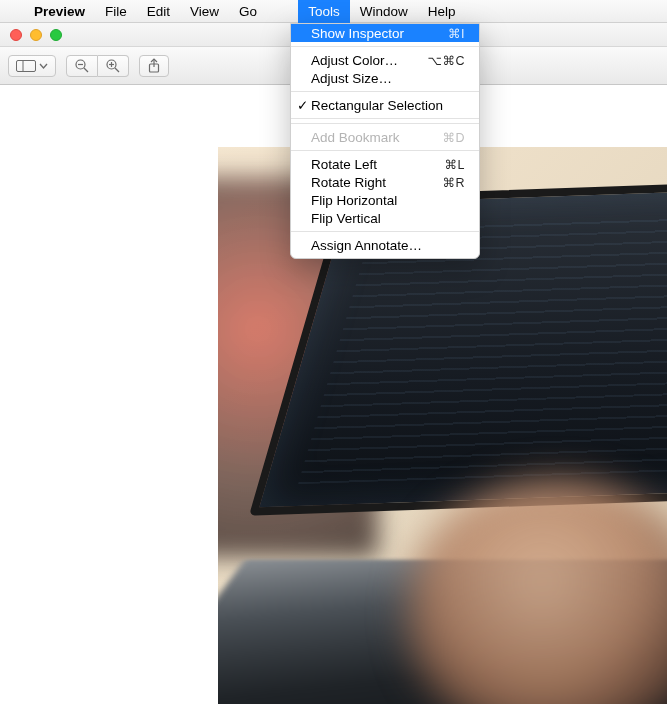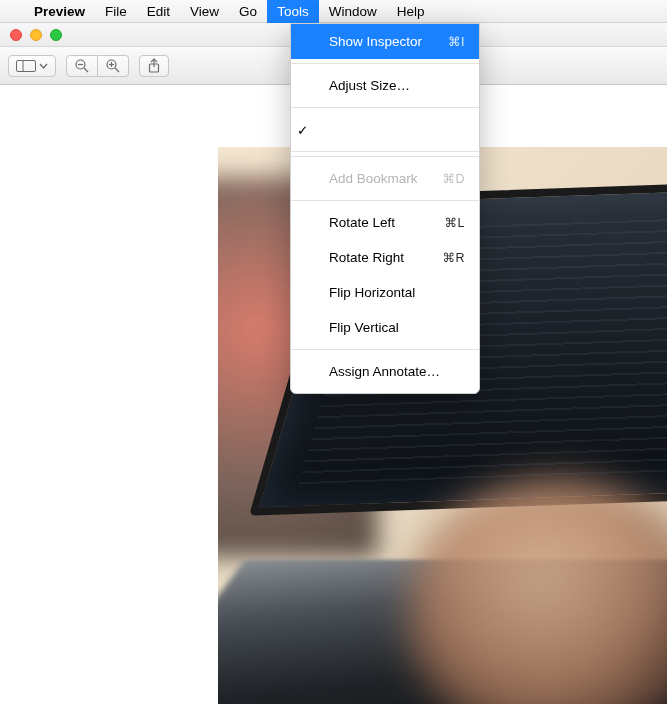--- a/index.html
+++ b/index.html
@@ -1,21 +1,21 @@
 <!DOCTYPE html>
 <html><head>
 <meta charset="utf-8">
 <style>
   * { margin: 0; padding: 0; box-sizing: border-box; font-family: -apple-system, "Helvetica Neue", Arial, sans-serif; }
   body { width: 667px; height: 704px; background: #fff; overflow: hidden; font-size: 13px; color: #000; }
   .menubar { height: 23px; background: linear-gradient(#fafafa, #eee); display: flex; align-items: center; padding: 0 10px; border-bottom: 1px solid #d0d0d0; gap: 0; }
   .apple { font-size: 15px; padding: 0 10px 0 4px; }
   .menubar-item { padding: 5px 10px; font-size: 13.5px; cursor: default; }
   .menubar-item.bold { font-weight: 600; }
-  .menubar-item.active { background: #1a82ff; color: #fff; }
+  .menubar-item.active { background: #1a82ff; color: #fff; margin-left: 31px; }
 
   .window { position: absolute; top: 23px; left: 0; width: 667px; height: 681px; }
   .titlebar { height: 24px; background: linear-gradient(#f7f7f7, #ececec); border-bottom: 1px solid #d7d7d7; display: flex; align-items: center; position: relative; }
   .traffic { display: flex; gap: 8px; padding-left: 10px; }
   .dot { width: 12px; height: 12px; border-radius: 50%; }
   .dot.red { background: #ff5f57; border: 0.5px solid #e24640; }
   .dot.yellow { background: #ffbd2e; border: 0.5px solid #e1a127; }
   .dot.green { background: #28c940; border: 0.5px solid #1fab34; }
   .title-center { position: absolute; left: 50%; transform: translateX(-50%); display: flex; align-items: center; gap: 6px; font-size: 13px; color: #3a3a3a; width: 200px; justify-content: flex-end;}
   .title-center .filename { white-space: nowrap; }
@@ -32,21 +32,21 @@
   .photo { width: 100%; height: 100%; position: relative; }
   .photo .sky { position:absolute; inset:0; background: linear-gradient(135deg, #f4e6d0 0%, #e8dac2 50%, #dccdb4 100%); }
   .photo .blur1 { position:absolute; left:-40px; top:30px; width:200px; height:380px; background: radial-gradient(circle at 40% 40%, rgba(200,40,30,0.55), rgba(50,20,20,0.6) 60%, rgba(20,10,10,0.7)); filter: blur(12px); }
   .photo .laptop-screen { position:absolute; left:80px; top:40px; width:500px; height:320px; background: linear-gradient(180deg,#2a3038 0%, #161b22 60%, #0c1015 100%); transform: skewX(-18deg) rotate(-2deg); border: 8px solid #1a1a1a; border-radius: 6px; box-shadow: inset 0 0 40px rgba(120,160,200,0.18); }
   .photo .screen-lines { position:absolute; left:120px; top:70px; width:420px; height:260px; transform: skewX(-18deg) rotate(-2deg); opacity:0.35;
      background: repeating-linear-gradient(0deg, rgba(130,170,210,0.25) 0 2px, transparent 2px 11px); }
   .photo .keyboard { position:absolute; left:-30px; top:330px; width:720px; height:320px; background: linear-gradient(170deg,#8a8f94 0%, #4a5056 30%, #1f2327 60%, #0b0d10 100%); transform: perspective(700px) rotateX(55deg); filter: blur(4px); }
   .photo .hand { position:absolute; right:-40px; bottom:-30px; width:300px; height:260px; background: radial-gradient(circle at 45% 40%, rgba(210,170,140,0.9), rgba(180,130,100,0.85) 45%, rgba(120,80,60,0.75) 70%, rgba(60,40,30,0.5) 100%); border-radius: 50% 50% 45% 45%; filter: blur(18px); }
 
   .dropdown { position: absolute; left: 290px; top: 23px; width: 190px; background: #fff; border: 1px solid #cfcfcf; border-bottom-left-radius: 6px; border-bottom-right-radius: 6px; box-shadow: 0 10px 30px rgba(0,0,0,0.25); padding-bottom: 4px; z-index: 50; }
-  .menu-row { display: flex; align-items: center; height: 35px; padding: 0 14px 0 38px; font-size: 13.5px; cursor: default; position: relative; }
+  .menu-row { display: flex; align-items: center; height: 18px; padding: 0 14px 0 20px; font-size: 13.5px; cursor: default; position: relative; }
   .menu-row.highlight { background: #1a82ff; color: #fff; }
   .menu-row.disabled { color: #b4b4b4; }
   .menu-row .shortcut { margin-left: auto; font-size: 12.5px; letter-spacing: 0.5px; color: inherit; opacity: 0.85; }
   .menu-row .check { position: absolute; left: 6px; }
   .menu-row .arrow { margin-left: auto; font-size: 10px; }
   .menu-sep { height: 1px; background: #e2e2e2; margin: 4px 0; }
 
   svg { display: block; }
 </style>
 </head>
@@ -132,25 +132,30 @@
   </div>
 </div>
 
 <div class="dropdown" id="dropdown">
     <div class="menu-row highlight">
       <span>Show Inspector</span>
       <span class="shortcut">⌘I</span>
     </div>
     <div class="menu-sep"></div>
     <div class="menu-row">
+      <span>Adjust Color…</span>
+      <span class="shortcut">⌥⌘C</span>
+    </div>
+    <div class="menu-row">
       <span>Adjust Size…</span>
     </div>
     <div class="menu-sep"></div>
     <div class="menu-row">
       <span class="check">✓</span>
+      <span>Rectangular Selection</span>
     </div>
     <div class="menu-sep"></div>
     <div class="menu-sep"></div>
     <div class="menu-row disabled">
       <span>Add Bookmark</span>
       <span class="shortcut">⌘D</span>
     </div>
     <div class="menu-sep"></div>
     <div class="menu-row">
       <span>Rotate Left</span>

